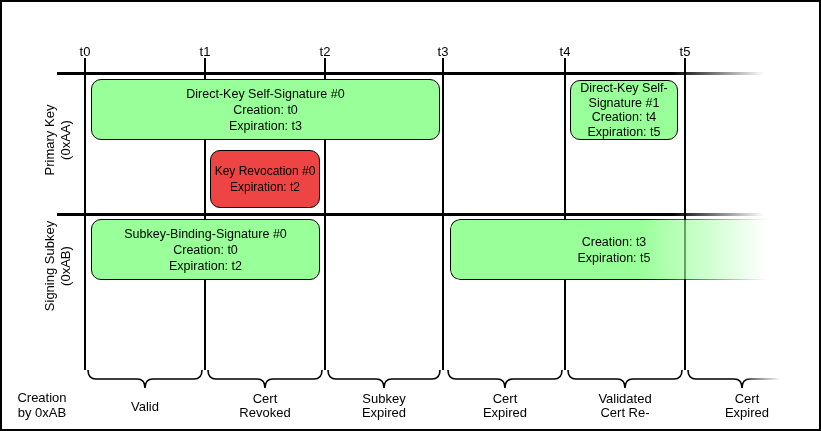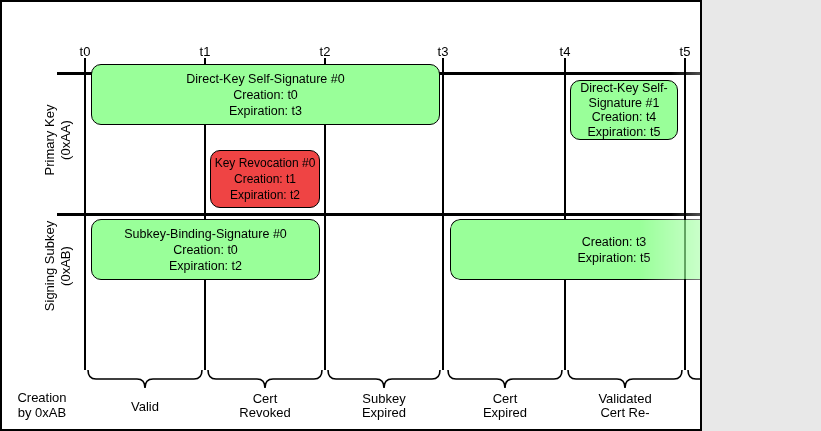--- a/index.html
+++ b/index.html
@@ -1,17 +1,17 @@
 <!DOCTYPE html>
 <html><head>
 <meta charset="utf-8">
 <style>
   html,body { margin:0; padding:0; background:#e8e8e8; }
   .canvas {
-    position:relative; width:702px; height:431px; box-sizing:border-box;
+    position:relative; width:821px; height:431px; box-sizing:border-box;
     background:#ffffff; border:2px solid #000;
     font-family:"Liberation Sans","DejaVu Sans",sans-serif; color:#000;
     overflow:hidden;
   }
   
   .tick-label { position:absolute; top:42px; width:40px; text-align:center; font-size:13px; }
   .tl-0{left:63px}.tl-1{left:183px}.tl-2{left:303px}.tl-3{left:421px}.tl-4{left:543px}.tl-5{left:663px}
   .vline { position:absolute; top:56px; height:312px; width:2px; background:#000; }
   .vl-0{left:82px}.vl-1{left:202px}.vl-2{left:322px}.vl-3{left:440px}.vl-4{left:562px}.vl-5{left:682px}
   .hline { position:absolute; left:55px; width:714px; height:3px; background:#000;
@@ -20,21 +20,21 @@
   .hl-primary{top:70px} .hl-subkey{top:211px}
   
   .row-label { position:absolute; left:-20px; width:160px; height:40px;
     transform:rotate(-90deg); text-align:center; font-size:13px; line-height:16px; }
   .rl-primary{top:118px} .rl-subkey{top:244px}
   
   .sigbox { position:absolute; box-sizing:border-box; border:1.5px solid #000; border-radius:10px;
     display:flex; flex-direction:column; justify-content:center; text-align:center;
     font-size:12.5px; line-height:16px; }
   .fill-valid{ background:#99FF99; } .fill-revoked{ background:#ef4444; }
-  .bx-dk0{ left:89px; top:62px; width:349px; height:61px; }
+  .bx-dk0{ left:89px; top:77px; width:349px; height:61px; }
   .bx-rev{ left:208px; top:148px; width:110px; height:58px; font-size:12px; }
   .bx-dk1{ left:568px; top:78px; width:108px; height:60px; line-height:14.5px; padding:0 3px; }
   .bx-sb0{ left:89px; top:217px; width:229px; height:61px; }
   .bx-sb1{ left:448px; top:217px; width:327px; height:61px; border-radius:10px 0 0 10px; border-right:none;
     -webkit-mask-image:linear-gradient(to right,#000 58%,transparent 97%);
     mask-image:linear-gradient(to right,#000 58%,transparent 97%); }
   
   .braces { position:absolute; left:0; top:364px; width:817px; height:30px; }
   .period-label { position:absolute; top:390px; width:120px; text-align:center;
     font-size:13px; line-height:13.5px; }
@@ -74,21 +74,20 @@
   </div>
 
   <div class="sigbox fill-valid bx-dk0">
     <div>Direct-Key Self-Signature #0</div>
     <div>Creation: t0</div>
     <div>Expiration: t3</div>
   </div>
 
   <div class="sigbox fill-revoked bx-rev">
     <div>Key Revocation #0</div>
-    <div>Creation: t1</div>
     <div>Expiration: t2</div>
   </div>
 
   <div class="sigbox fill-valid bx-dk1">
     <div>Direct-Key Self-Signature #1</div>
     <div>Creation: t4</div>
     <div>Expiration: t5</div>
   </div>
 
   <div class="sigbox fill-valid bx-sb0">

